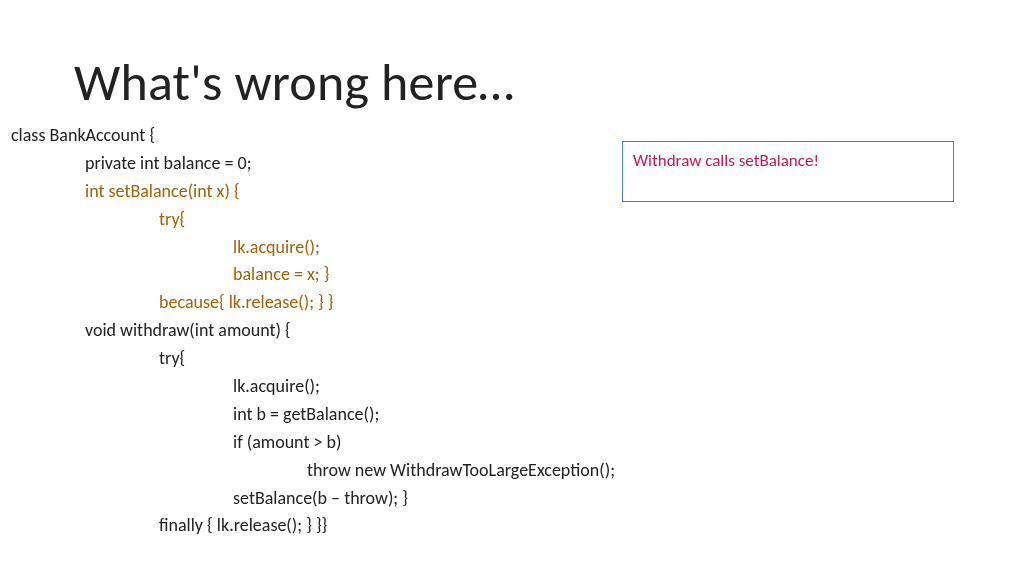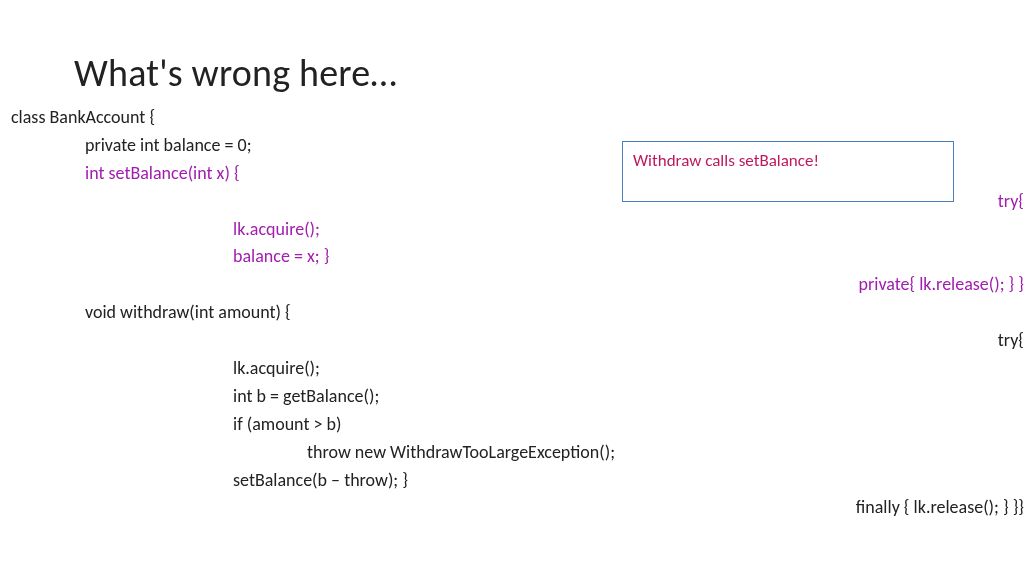--- a/index.html
+++ b/index.html
@@ -13,39 +13,39 @@
     overflow: hidden;
   }
   .slide {
     position: relative;
     width: 1024px;
     height: 576px;
     box-sizing: border-box;
     padding-top: 50px;
   }
   .title {
-    font-size: 38px;
+    font-size: 52px;
     font-weight: 400;
     color: #222;
     margin-left: 74px;
     margin-bottom: 8px;
     letter-spacing: 0.2px;
   }
   .code {
     font-size: 18px;
     line-height: 1.55;
     margin-left: 11px;
     color: #222;
   }
   .ind0 { padding-left: 0; }
   .ind1 { padding-left: 74px; }
-  .ind2 { padding-left: 148px; text-align: right; }
+  .ind2 { padding-left: 148px; }
   .ind3 { padding-left: 222px; }
   .ind4 { padding-left: 296px; }
-  .red { color: #a21caf; }
+  .red { color: #a16207; }
   .callout {
     position: absolute;
     top: 141px;
     left: 622px;
     width: 332px;
     border: 1px solid #4a7fbf;
     padding: 8px 10px 10px 10px;
     font-size: 17px;
     line-height: 1.35;
     color: #be185d;
@@ -65,21 +65,21 @@
 
   <div class="title">What's wrong here…</div>
 
   <div class="code">
     <div class="ind0">class BankAccount {</div>
     <div class="ind1">private int balance = 0;</div>
     <div class="ind1 red">int setBalance(int x) {</div>
     <div class="ind2 red">try{</div>
     <div class="ind3 red">lk.acquire();</div>
     <div class="ind3 red">balance = x; }</div>
-    <div class="ind2 red">private{ lk.release(); } }</div>
+    <div class="ind2 red">because{ lk.release(); } }</div>
     <div class="ind1">void withdraw(int amount) {</div>
     <div class="ind2">try{</div>
     <div class="ind3">lk.acquire();</div>
     <div class="ind3">int b = getBalance();</div>
     <div class="ind3">if (amount &gt; b)</div>
     <div class="ind4">throw new WithdrawTooLargeException();</div>
     <div class="ind3">setBalance(b – throw); }</div>
     <div class="ind2">finally { lk.release(); } }}</div>
   </div>
 

